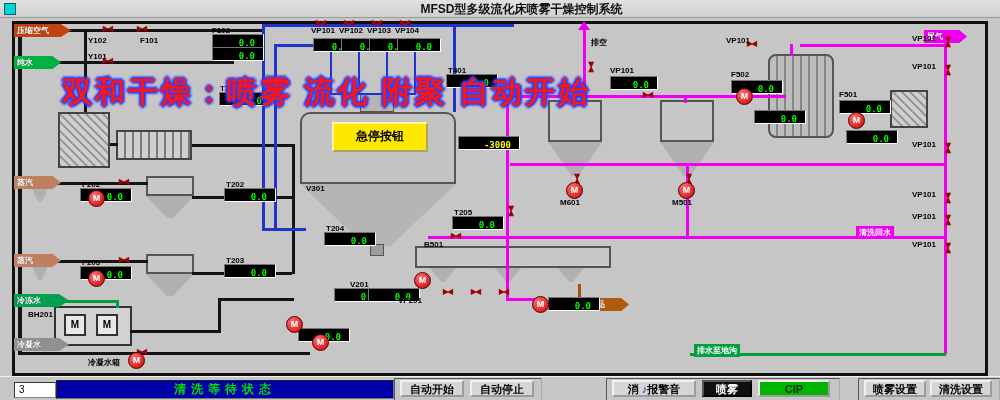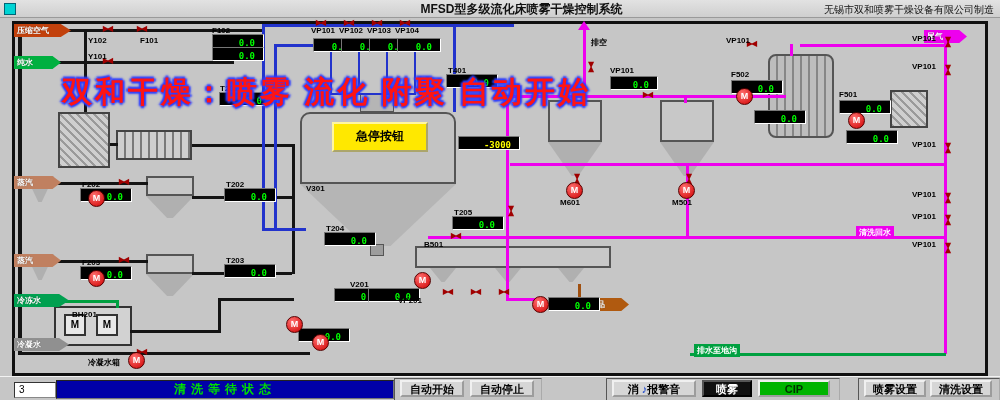--- a/index.html
+++ b/index.html
@@ -84,21 +84,20 @@
   #btn-spray{left:702px;width:50px;background:#101010;color:#fff;border-color:#555;}
   #btn-cip{left:758px;width:72px;background:#00b400;color:#003300;}
   #btn-spray-set{left:864px;width:62px;} #btn-clean-set{left:930px;width:62px;}
 </style>
 </head>
 <body>
 
 <div id="header">
   <div id="corner-sq"></div>
   <div id="main-title">MFSD型多级流化床喷雾干燥控制系统</div>
-  <div id="manufacturer">无锡市双和喷雾干燥设备有限公司制造</div>
 </div>
 
 <div id="diagram-frame"></div>
 
 <div class="equip" id="vessel-body"></div>
 <div class="equip" id="vessel-cone"></div>
 <div class="equip" id="vessel-outlet"></div>
 <div class="equip" id="spray-nozzle"></div>
 <div id="estop">急停按钮</div>
 <div class="equip hatch" id="bag-filter-left"></div>
@@ -200,21 +199,21 @@
 <div class="tag" style="left: 448px; top: 66px;">T401</div>
 <div class="tag" style="left: 454px; top: 208px;">T205</div>
 <div class="tag" style="left: 306px; top: 184px;">V301</div>
 <div class="tag" style="left: 350px; top: 280px;">V201</div>
 <div class="tag" style="left: 398px; top: 296px;">VP201</div>
 <div class="tag" style="left: 424px; top: 240px;">B501</div>
 <div class="tag" style="left: 560px; top: 198px;">M601</div>
 <div class="tag" style="left: 672px; top: 198px;">M501</div>
 <div class="tag" style="left: 731px; top: 70px;">F502</div>
 <div class="tag" style="left: 839px; top: 90px;">F501</div>
-<div class="tag" style="left: 28px; top: 310px; margin-left: 44px;">BH201</div>
+<div class="tag" style="left: 28px; top: 310px;">BH201</div>
 <div class="tag" style="left: 88px; top: 358px;">冷凝水箱</div>
 <div class="tag" style="left: 311px; top: 26px;">VP101</div>
 <div class="tag" style="left: 339px; top: 26px;">VP102</div>
 <div class="tag" style="left: 367px; top: 26px;">VP103</div>
 <div class="tag" style="left: 395px; top: 26px;">VP104</div>
 <div class="tag" style="left: 610px; top: 66px;">VP101</div>
 <div class="tag" style="left: 726px; top: 36px;">VP101</div>
 <div class="tag" style="left: 912px; top: 34px;">VP101</div>
 <div class="tag" style="left: 912px; top: 62px;">VP101</div>
 <div class="tag" style="left: 912px; top: 140px;">VP101</div>

